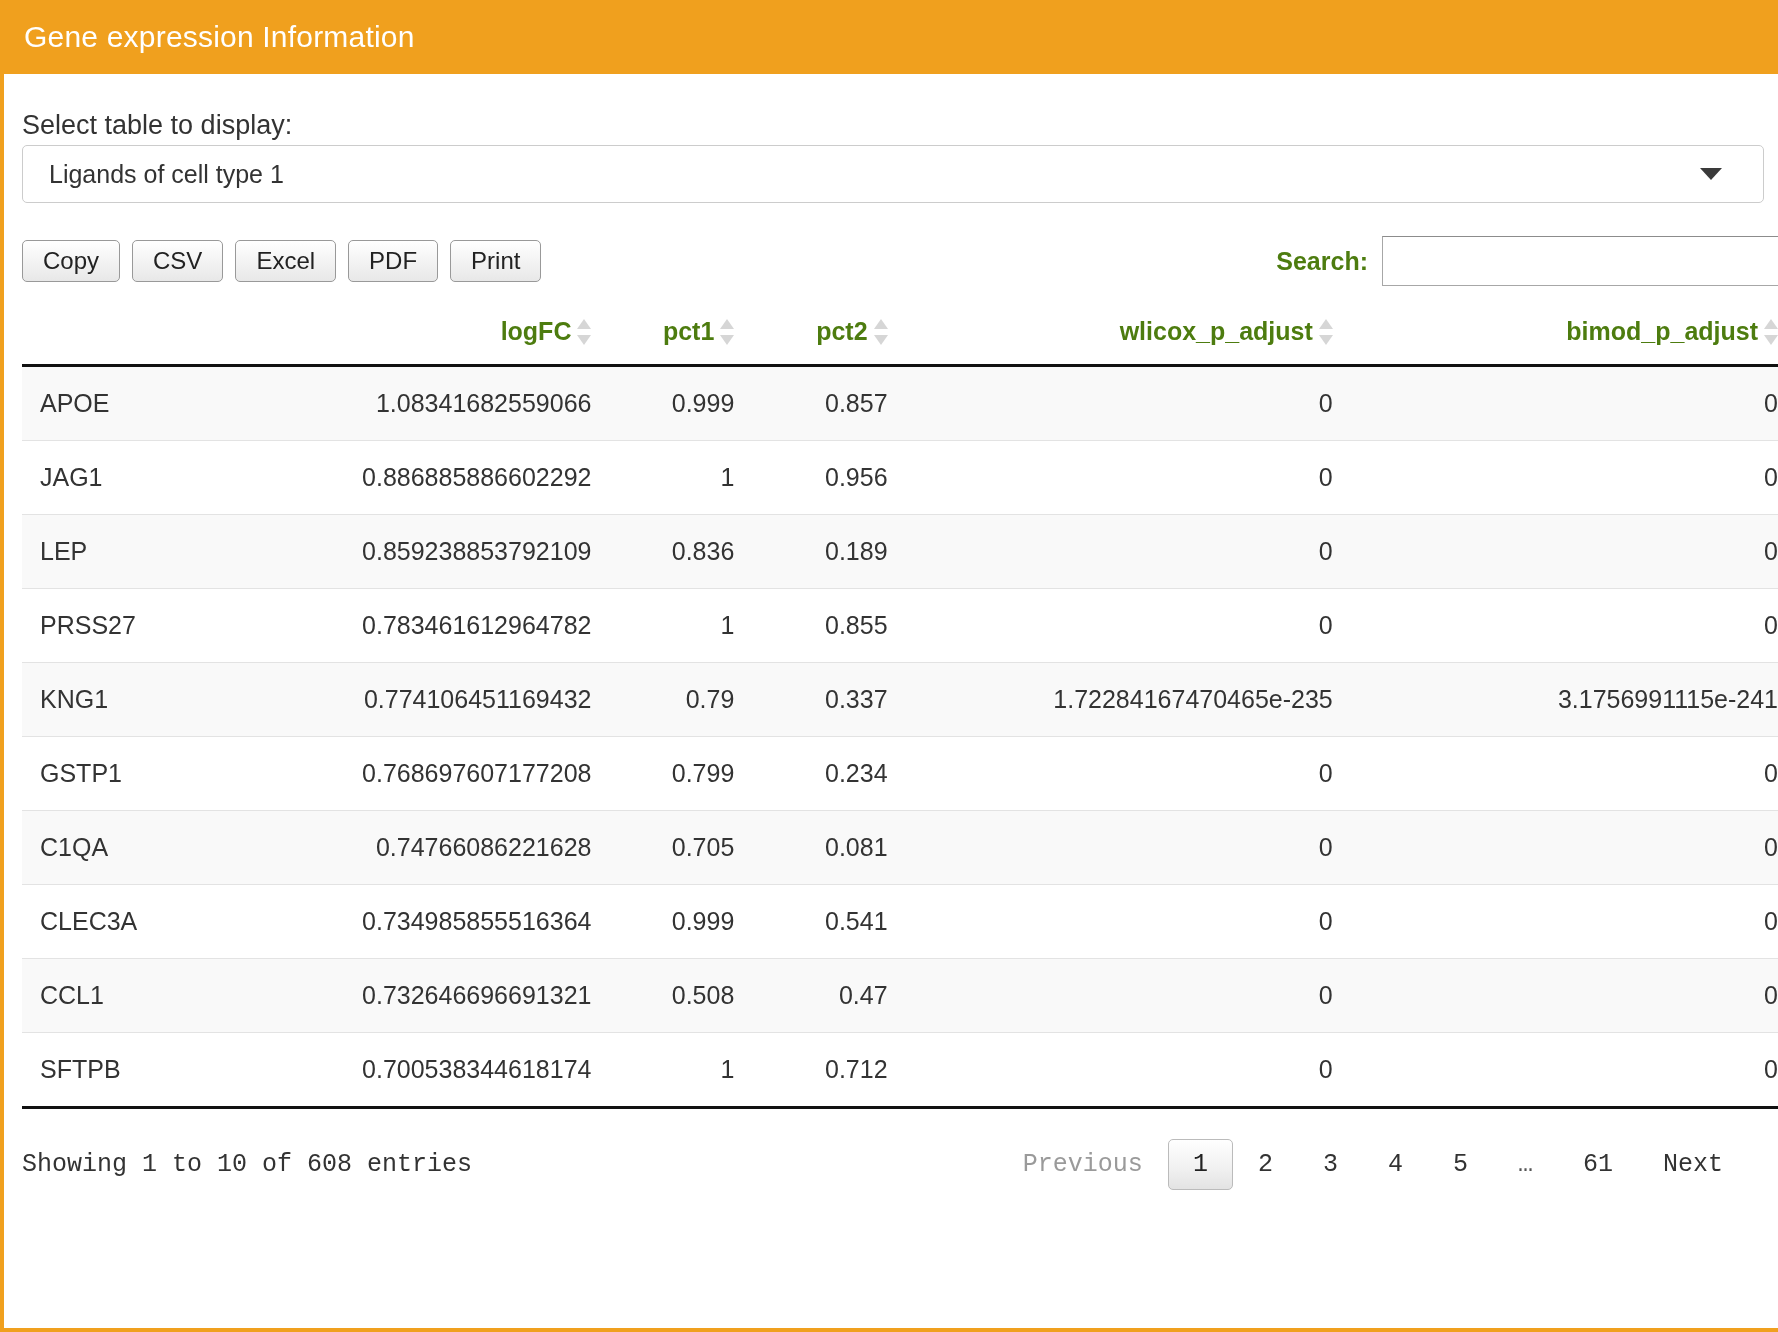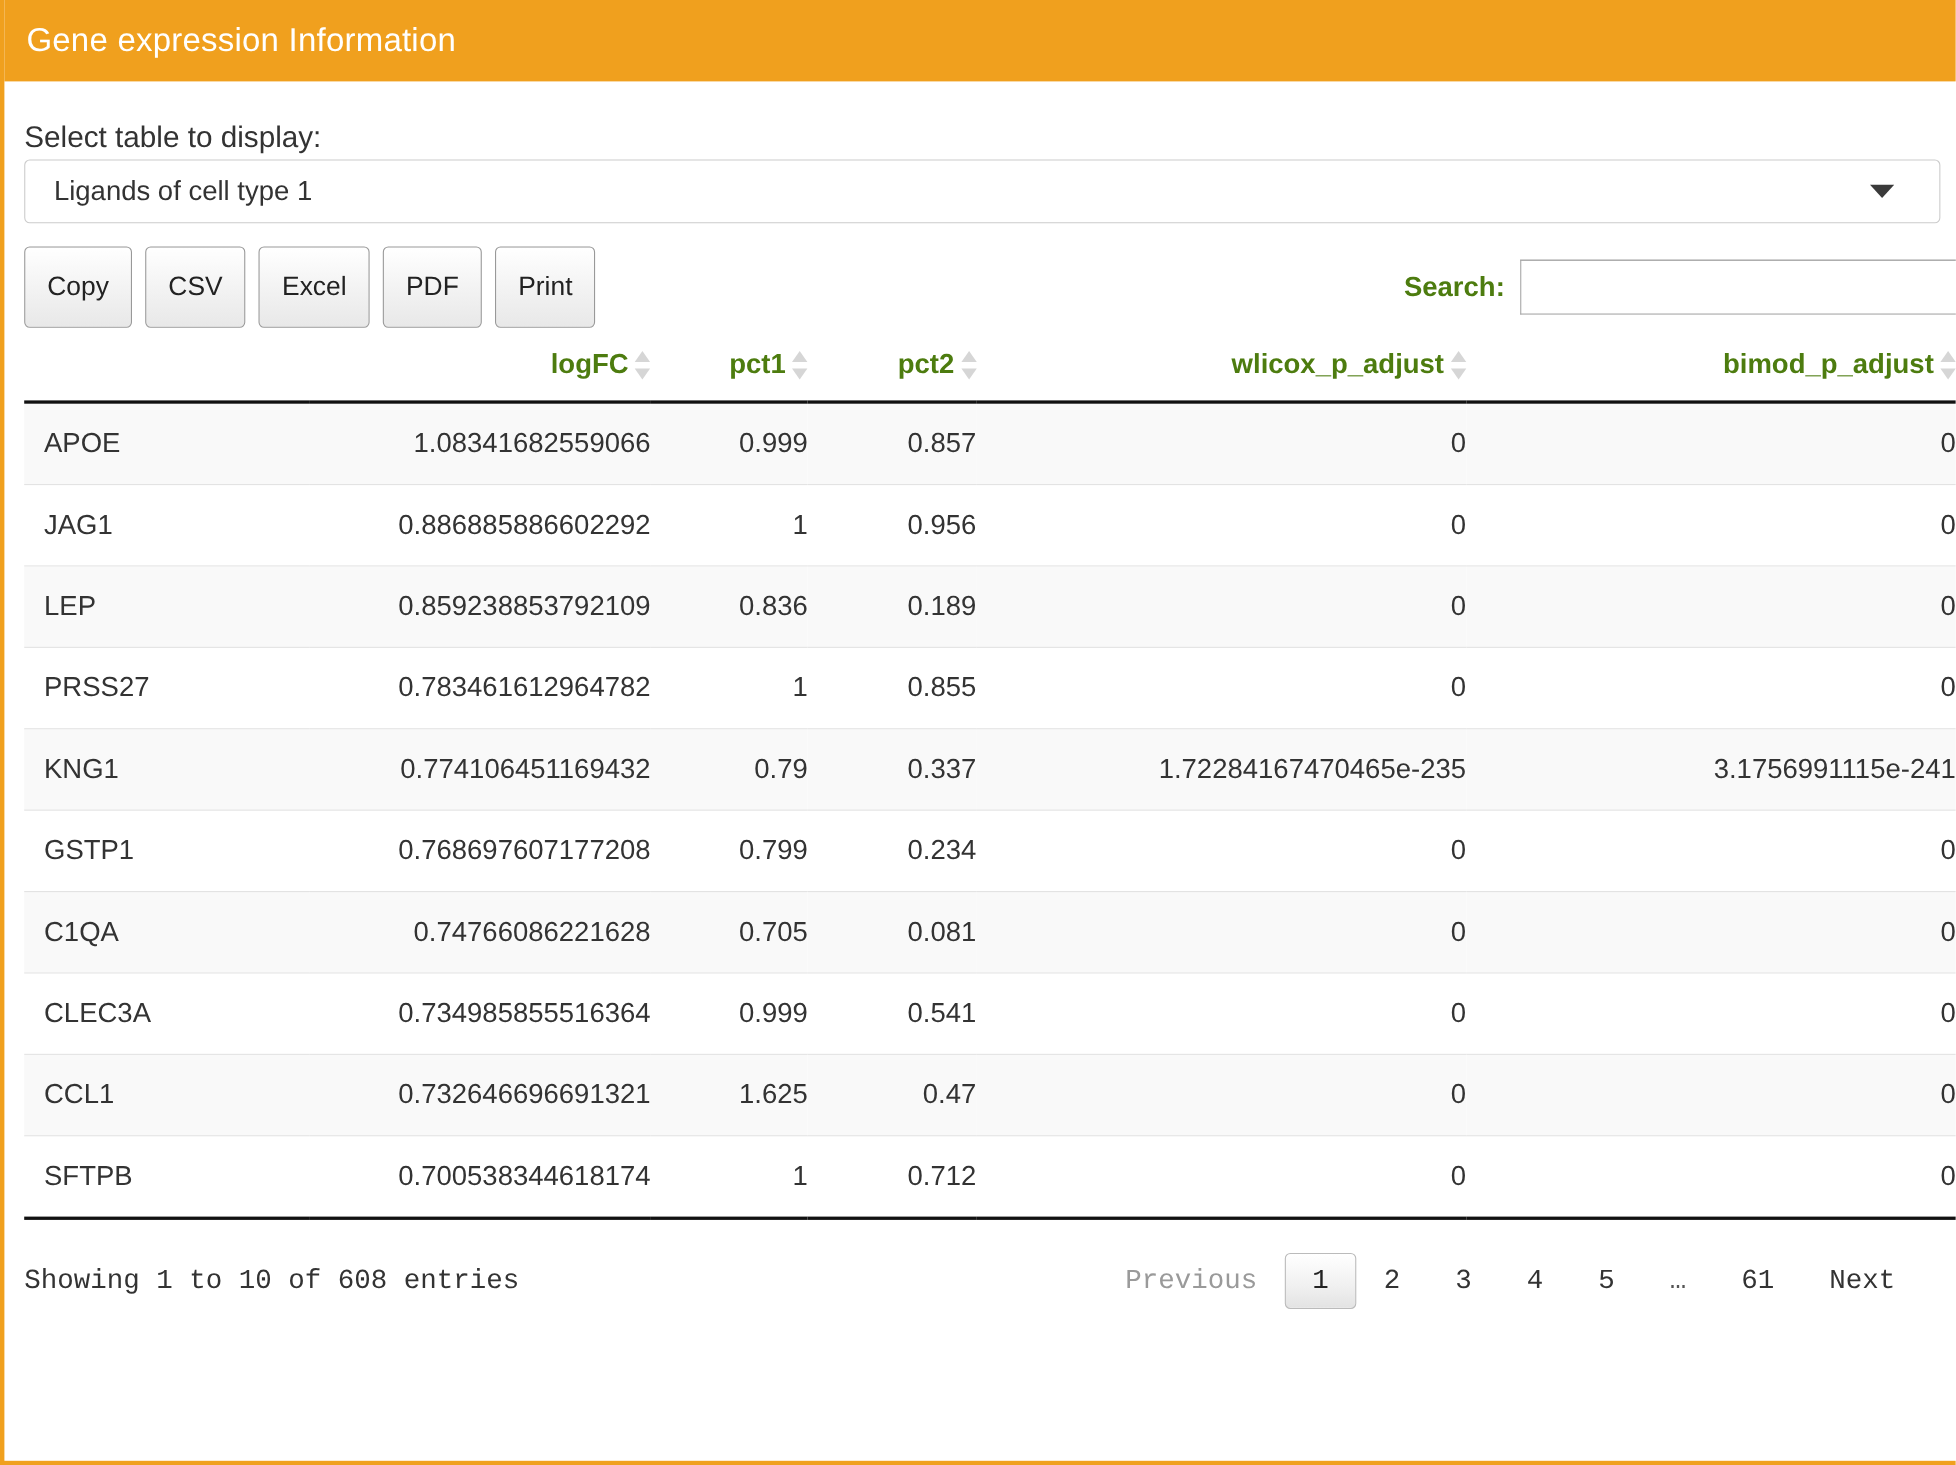--- a/index.html
+++ b/index.html
@@ -88,21 +88,21 @@
     align-items: center;
     height: 60px;
     position: relative;
   }
   .dt-buttons {
     display: flex;
     gap: 12px;
   }
   .dt-button {
     min-width: 60px;
-    height: 74px;
+    height: 42px;
     padding: 0 20px;
     box-sizing: border-box;
     border: 1px solid #999999;
     border-radius: 5px;
     background: linear-gradient(to bottom, #ffffff 0%, #f2f2f2 55%, #e8e8e8 100%);
     font-size: 24px;
     color: #222;
     display: flex;
     align-items: center;
     justify-content: center;
@@ -380,21 +380,21 @@
             <td class="col-gene">CLEC3A</td>
             <td>0.734985855516364</td>
             <td>0.999</td>
             <td>0.541</td>
             <td>0</td>
             <td>0</td>
           </tr>
           <tr class="odd">
             <td class="col-gene">CCL1</td>
             <td>0.732646696691321</td>
-            <td>1.625</td>
+            <td>0.508</td>
             <td>0.47</td>
             <td>0</td>
             <td>0</td>
           </tr>
           <tr class="even">
             <td class="col-gene">SFTPB</td>
             <td>0.700538344618174</td>
             <td>1</td>
             <td>0.712</td>
             <td>0</td>

